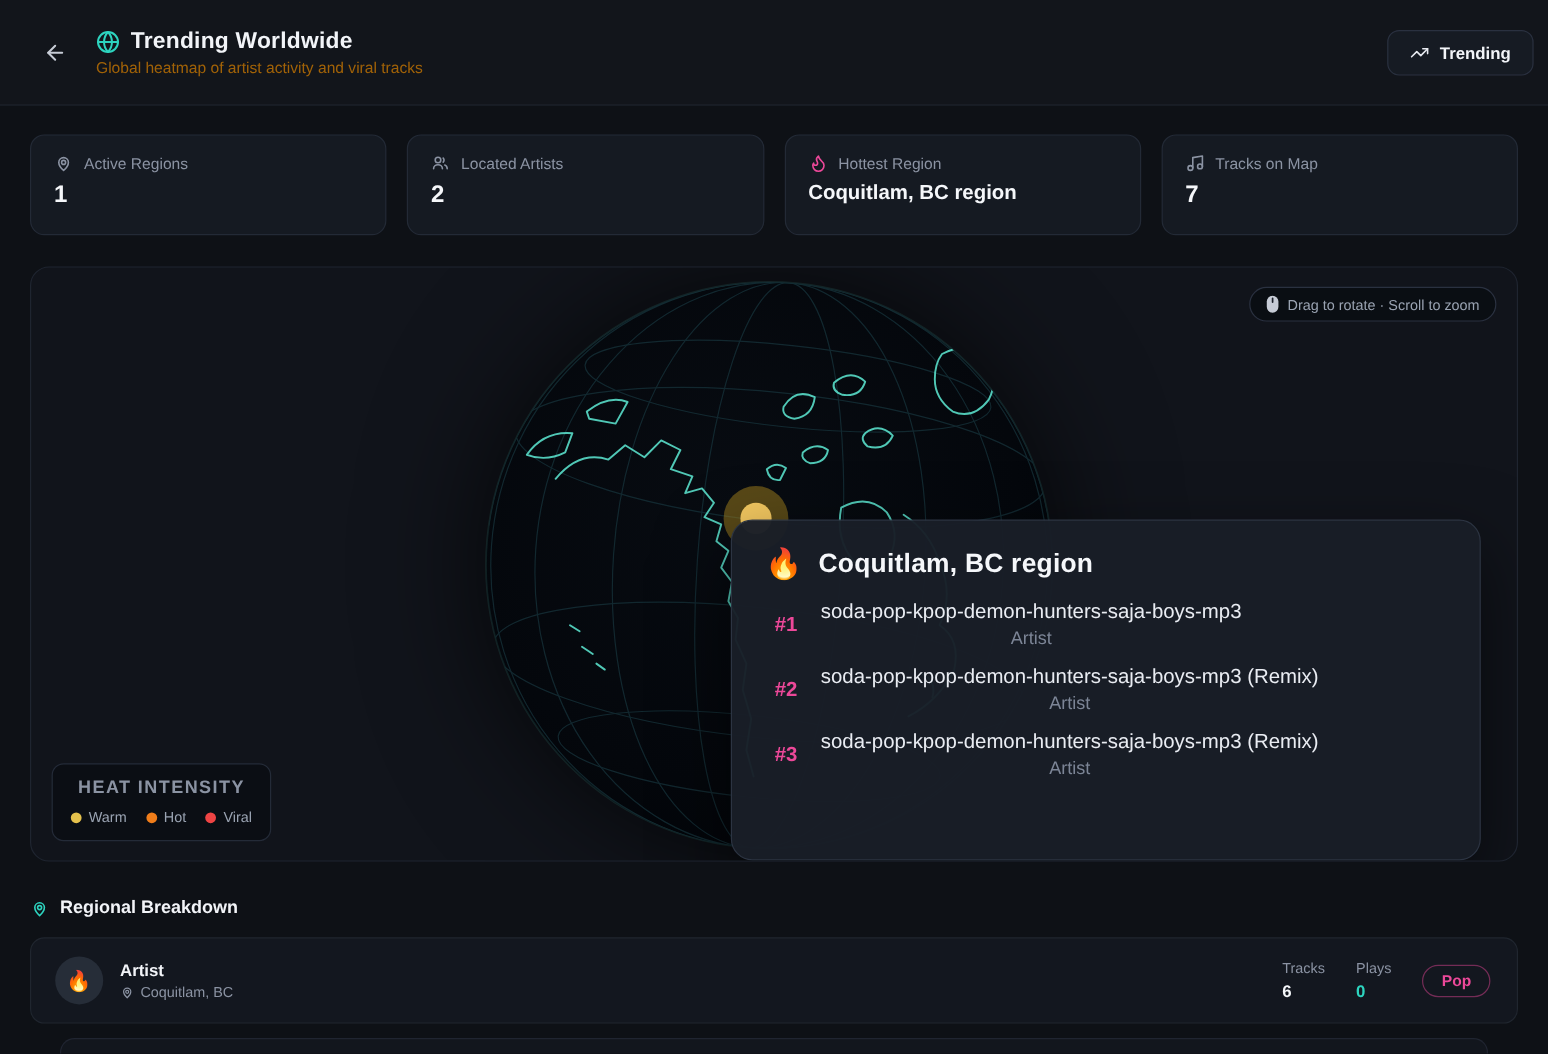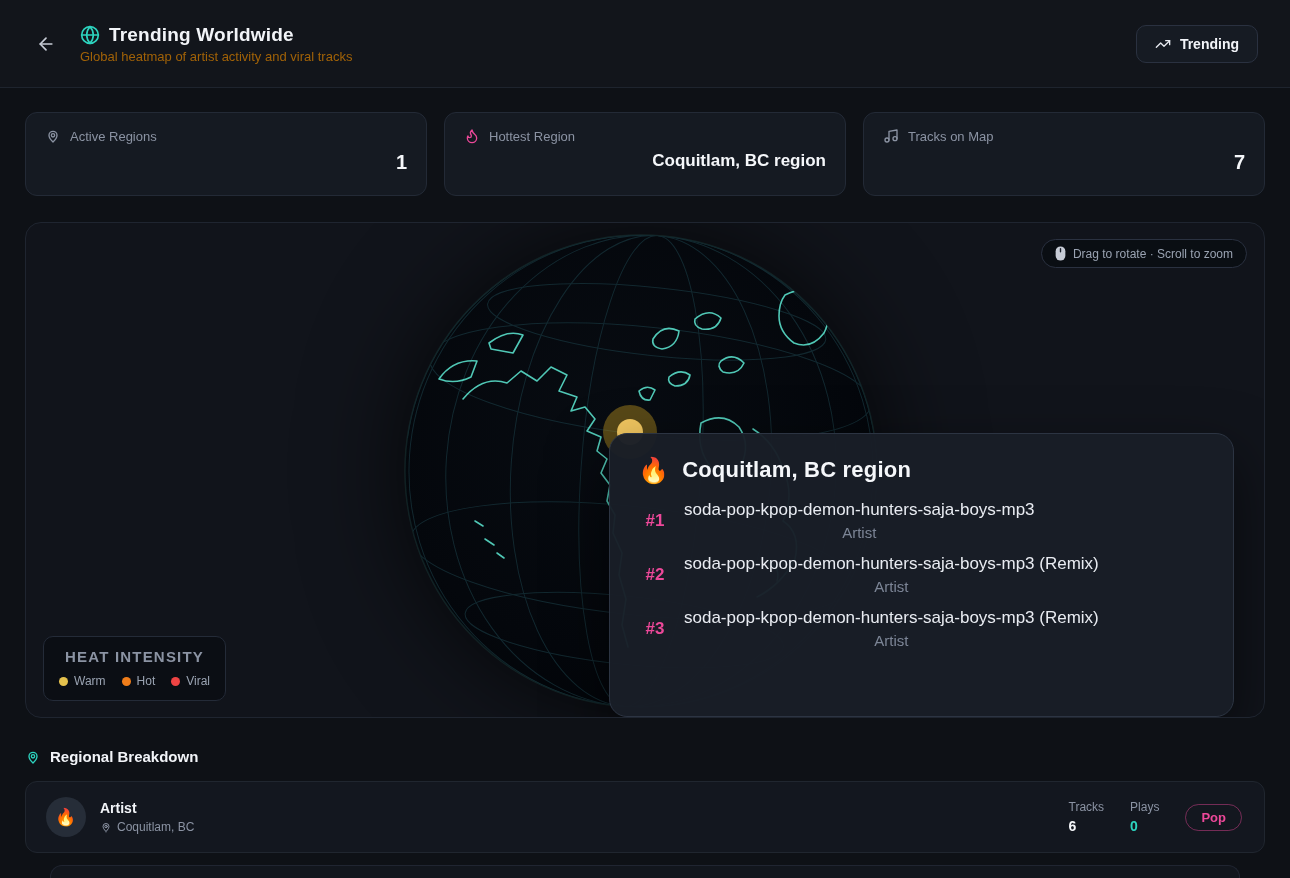--- a/index.html
+++ b/index.html
@@ -5,21 +5,21 @@
   * { margin:0; padding:0; box-sizing:border-box; }
   html,body { width:1290px; height:878px; overflow:hidden; }
   body {
     background:#0e1116;
     font-family:"Liberation Sans","DejaVu Sans",sans-serif;
     color:#f2f4f8;
   }
   
   .header {
     height:88px; display:flex; align-items:center;
-    padding:0 32px 0 30px; gap:18px;
+    padding:0 12px 0 30px; gap:18px;
     background:#12151b; border-bottom:1px solid #1e242e;
   }
   .back-btn {
     background:none; border:none; color:#c7ccd6; font-size:22px;
     cursor:pointer; width:32px; height:32px; display:flex;
     align-items:center; justify-content:center; flex:0 0 auto;
   }
   .title-block { display:flex; flex-direction:column; gap:3px; }
   .title-row { display:flex; align-items:center; gap:9px; }
   .globe-icon { color:#2dd4bf; display:flex; }
@@ -31,21 +31,21 @@
     color:#f2f4f8; font-size:14px; font-weight:bold;
     padding:10px 18px; cursor:pointer;
     font-family:inherit;
   }
   .trending-btn svg { color:#e6e9ef; }
 
   
   .stats { display:flex; gap:17px; margin:24px 25px 0; }
   .stat-card {
     flex:1; height:84px; background:#151a22; border:1px solid #232a36;
-    border-radius:12px; padding:15px 19px;text-align:right;
+    border-radius:12px; padding:15px 19px;
   }
   .stat-label-row { display:flex; align-items:center; gap:9px; color:#8b93a3; }
   .stat-label-row svg { flex:0 0 auto; }
   .stat-label { font-size:13px; }
   .stat-value { margin-top:7px; font-size:20px; font-weight:bold; color:#f5f7fa; }
   .stat-value.text { font-size:17px; }
   .flame-pink { color:#ec4899; }
 
   
   .map-panel {
@@ -163,20 +163,32 @@
     <div class="stat-label-row">
       <svg width="16" height="16" viewBox="0 0 24 24" fill="none" stroke="currentColor" stroke-width="2" stroke-linecap="round" stroke-linejoin="round">
         <path d="M12 21s-6-5.3-6-10a6 6 0 1 1 12 0c0 4.7-6 10-6 10z"></path>
           <circle cx="12" cy="11" r="2.5"></circle>
       </svg>
       <span class="stat-label">Active Regions</span>
     </div>
     <div class="stat-value">1</div>
   </div>
 
+  <div class="stat-card">
+    <div class="stat-label-row">
+      <svg width="16" height="16" viewBox="0 0 24 24" fill="none" stroke="currentColor" stroke-width="2" stroke-linecap="round" stroke-linejoin="round">
+        <circle cx="9" cy="8" r="3.5"></circle>
+          <path d="M3.5 19c0-3 2.5-5 5.5-5s5.5 2 5.5 5"></path>
+        <path d="M15.5 5.6a3.5 3.5 0 0 1 0 5"></path>
+          <path d="M17.5 14.2c2.1.7 3 2.4 3 4.8"></path>
+      </svg>
+      <span class="stat-label">Located Artists</span>
+    </div>
+    <div class="stat-value">2</div>
+  </div>
 
   <div class="stat-card">
     <div class="stat-label-row">
       <svg class="flame-pink" width="16" height="16" viewBox="0 0 24 24" fill="none" stroke="currentColor" stroke-width="2" stroke-linecap="round" stroke-linejoin="round">
         <path d="M8.5 14.5A2.5 2.5 0 0 0 11 12c0-1.38-.5-2-1-3-1.072-2.143-.224-4.054 2-6 .5 2.5 2 4.9 4 6.5 2 1.6 3 3.5 3 5.5a7 7 0 1 1-14 0c0-1.153.433-2.294 1-3a2.5 2.5 0 0 0 2.5 2.5z"></path>
       </svg>
       <span class="stat-label">Hottest Region</span>
     </div>
     <div class="stat-value text">Coquitlam, BC region</div>
   </div>

